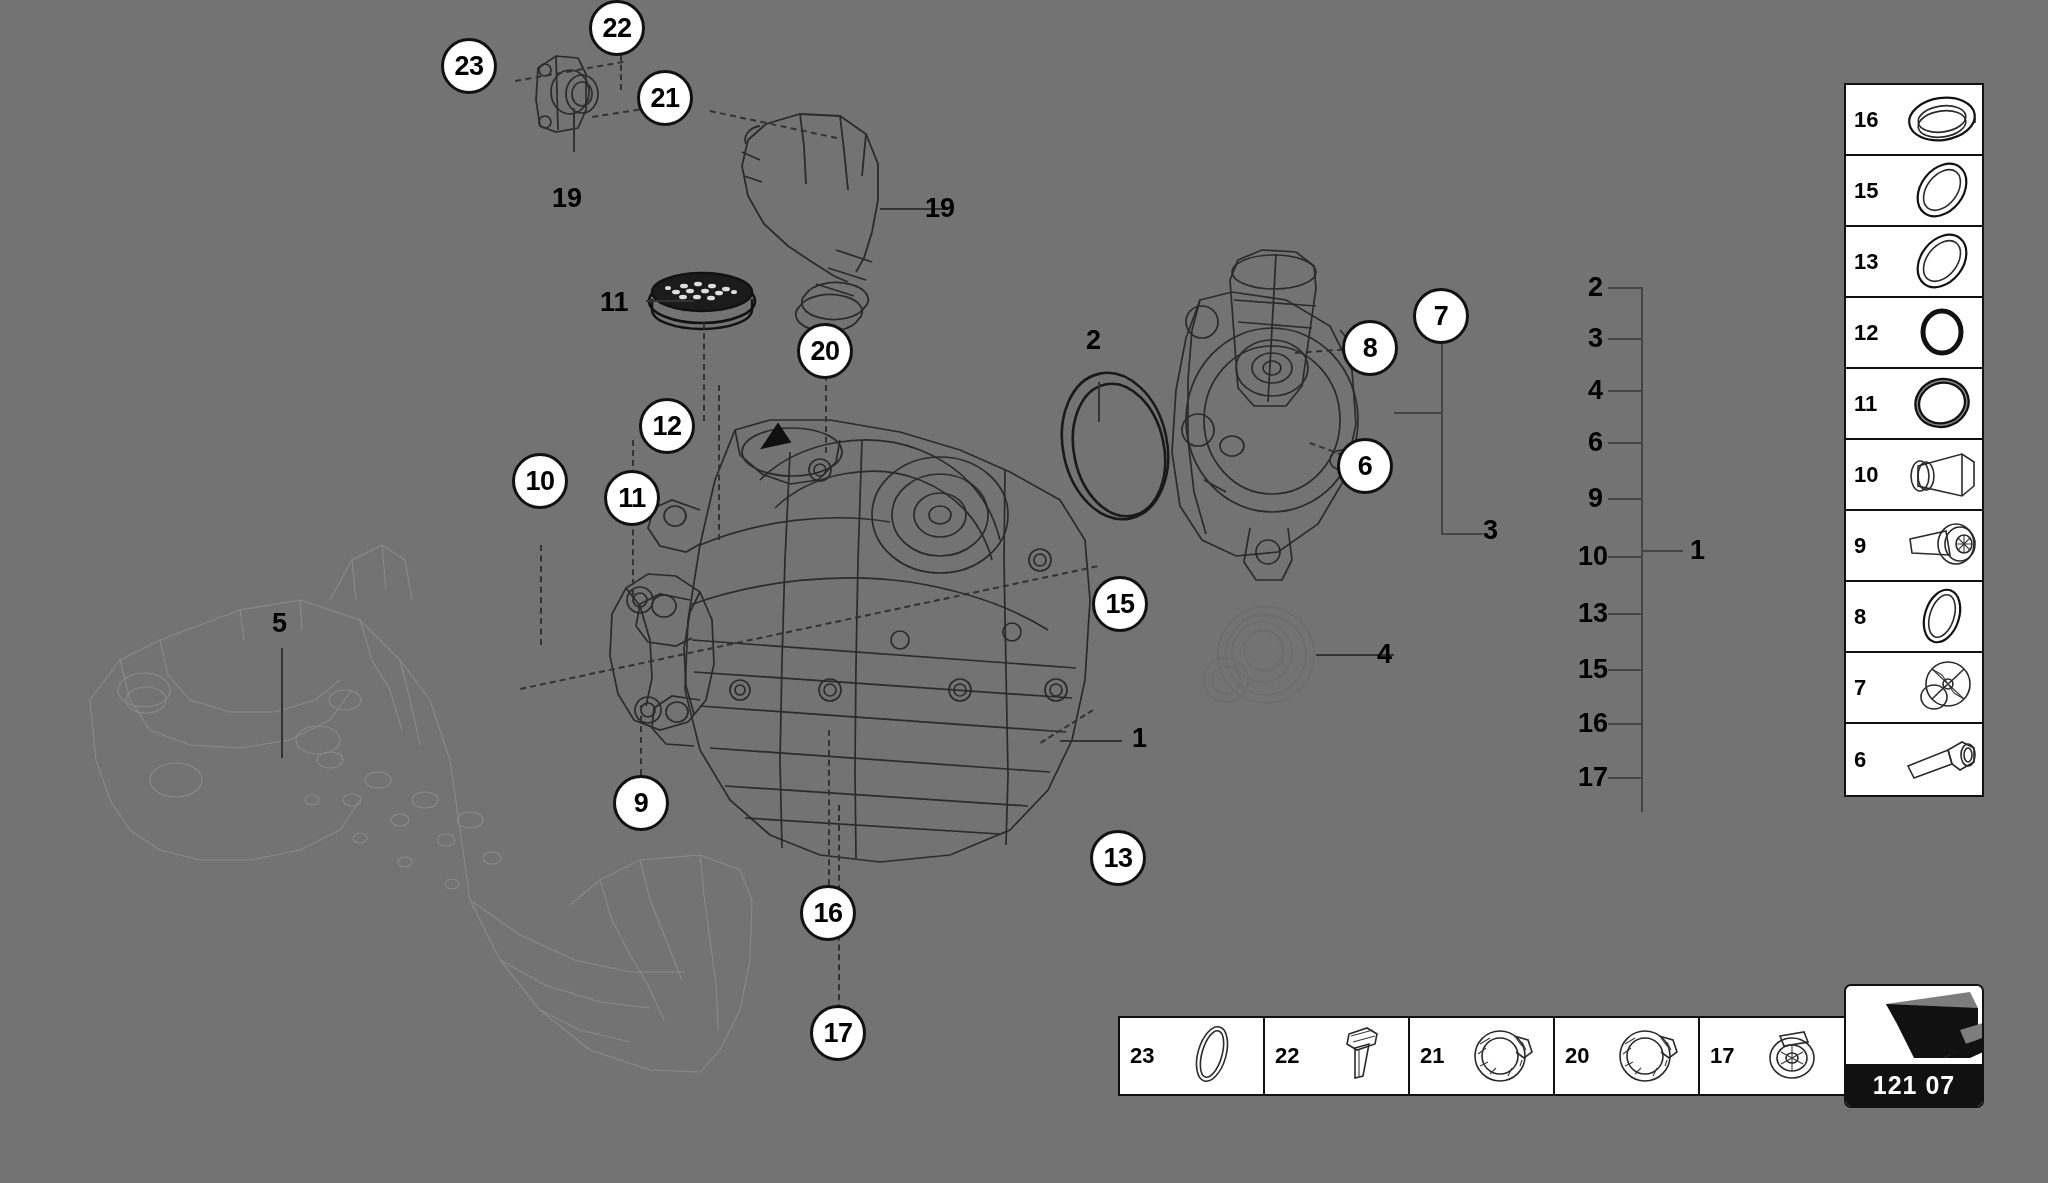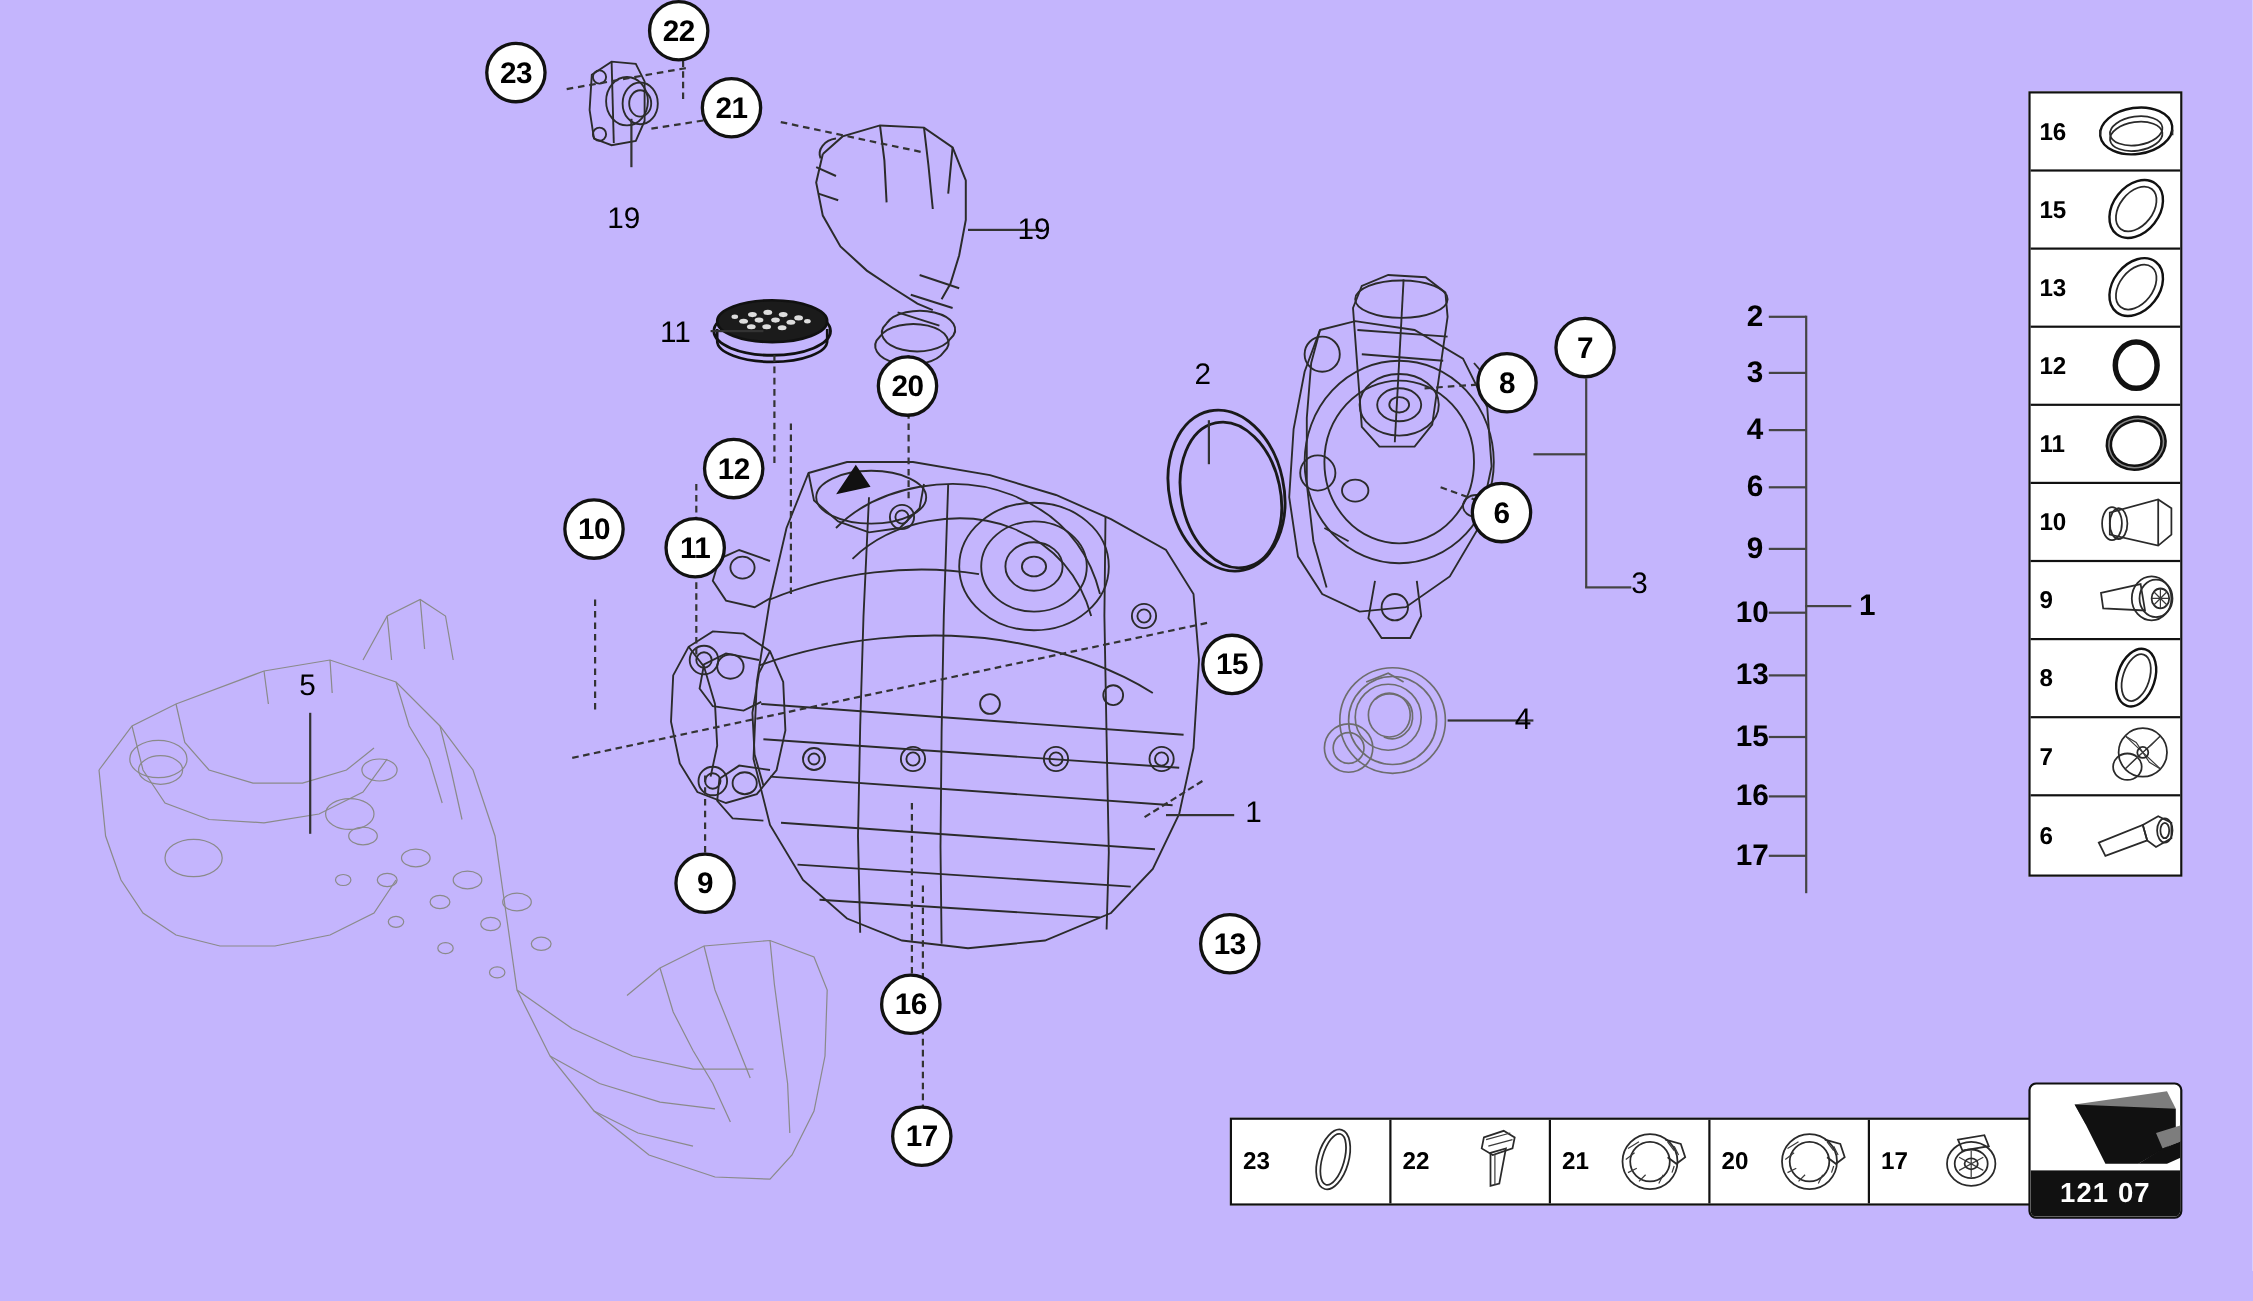--- a/index.html
+++ b/index.html
@@ -9,21 +9,21 @@
     background: #ffffff;
   }
   body {
     font-family: "Liberation Sans", sans-serif;
     -webkit-font-smoothing: antialiased;
   }
   #canvas {
     position: relative;
     width: 2048px;
     height: 1183px;
-    background: #c4b5fd;
+    background: #737373;
     overflow: hidden;
   }
 
   
   .abs { position: absolute; }
 
   
   .bubble {
     position: absolute;
     width: 56px;
@@ -39,21 +39,21 @@
     color: #000;
     box-sizing: border-box;
     z-index: 30;
     letter-spacing: -0.5px;
   }
 
   
   .plainnum {
     position: absolute;
     font-size: 27px;
-    font-weight: normal;
+    font-weight: bold;
     color: #000;
     z-index: 30;
     white-space: nowrap;
   }
 
   
   .lead-dash-v {
     position: absolute;
     border-left: 2px dashed #333;
     z-index: 12;

